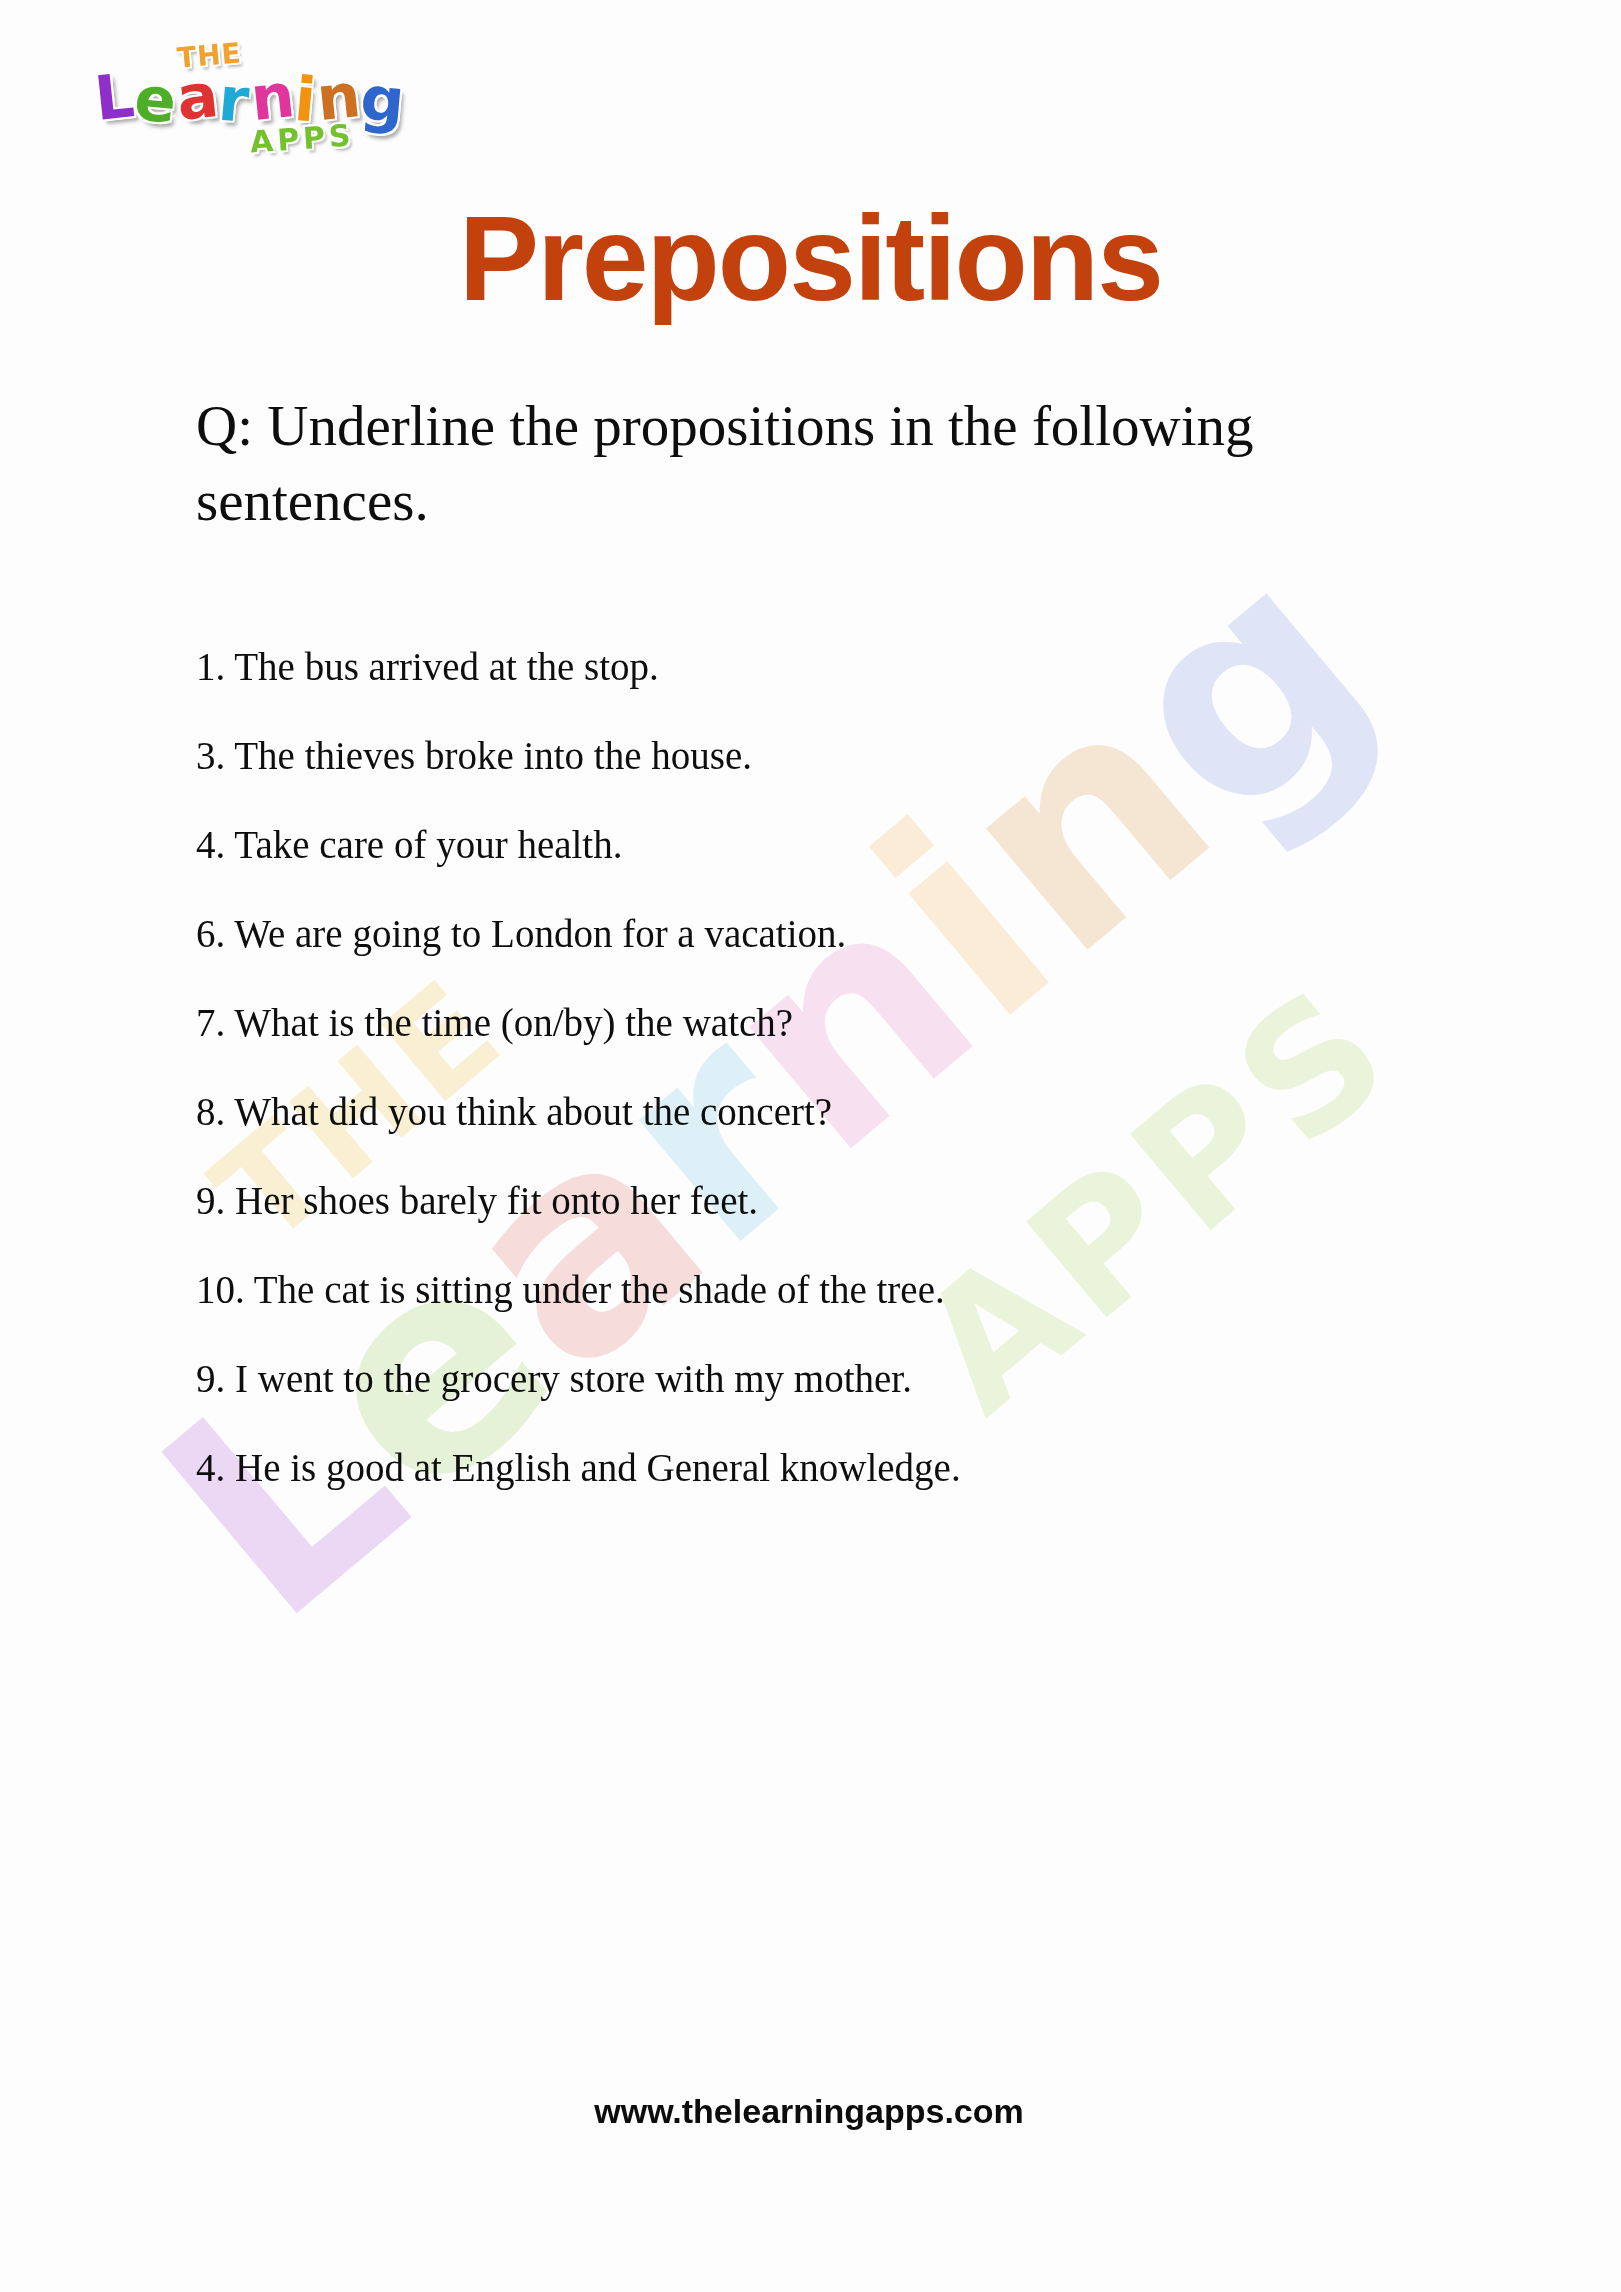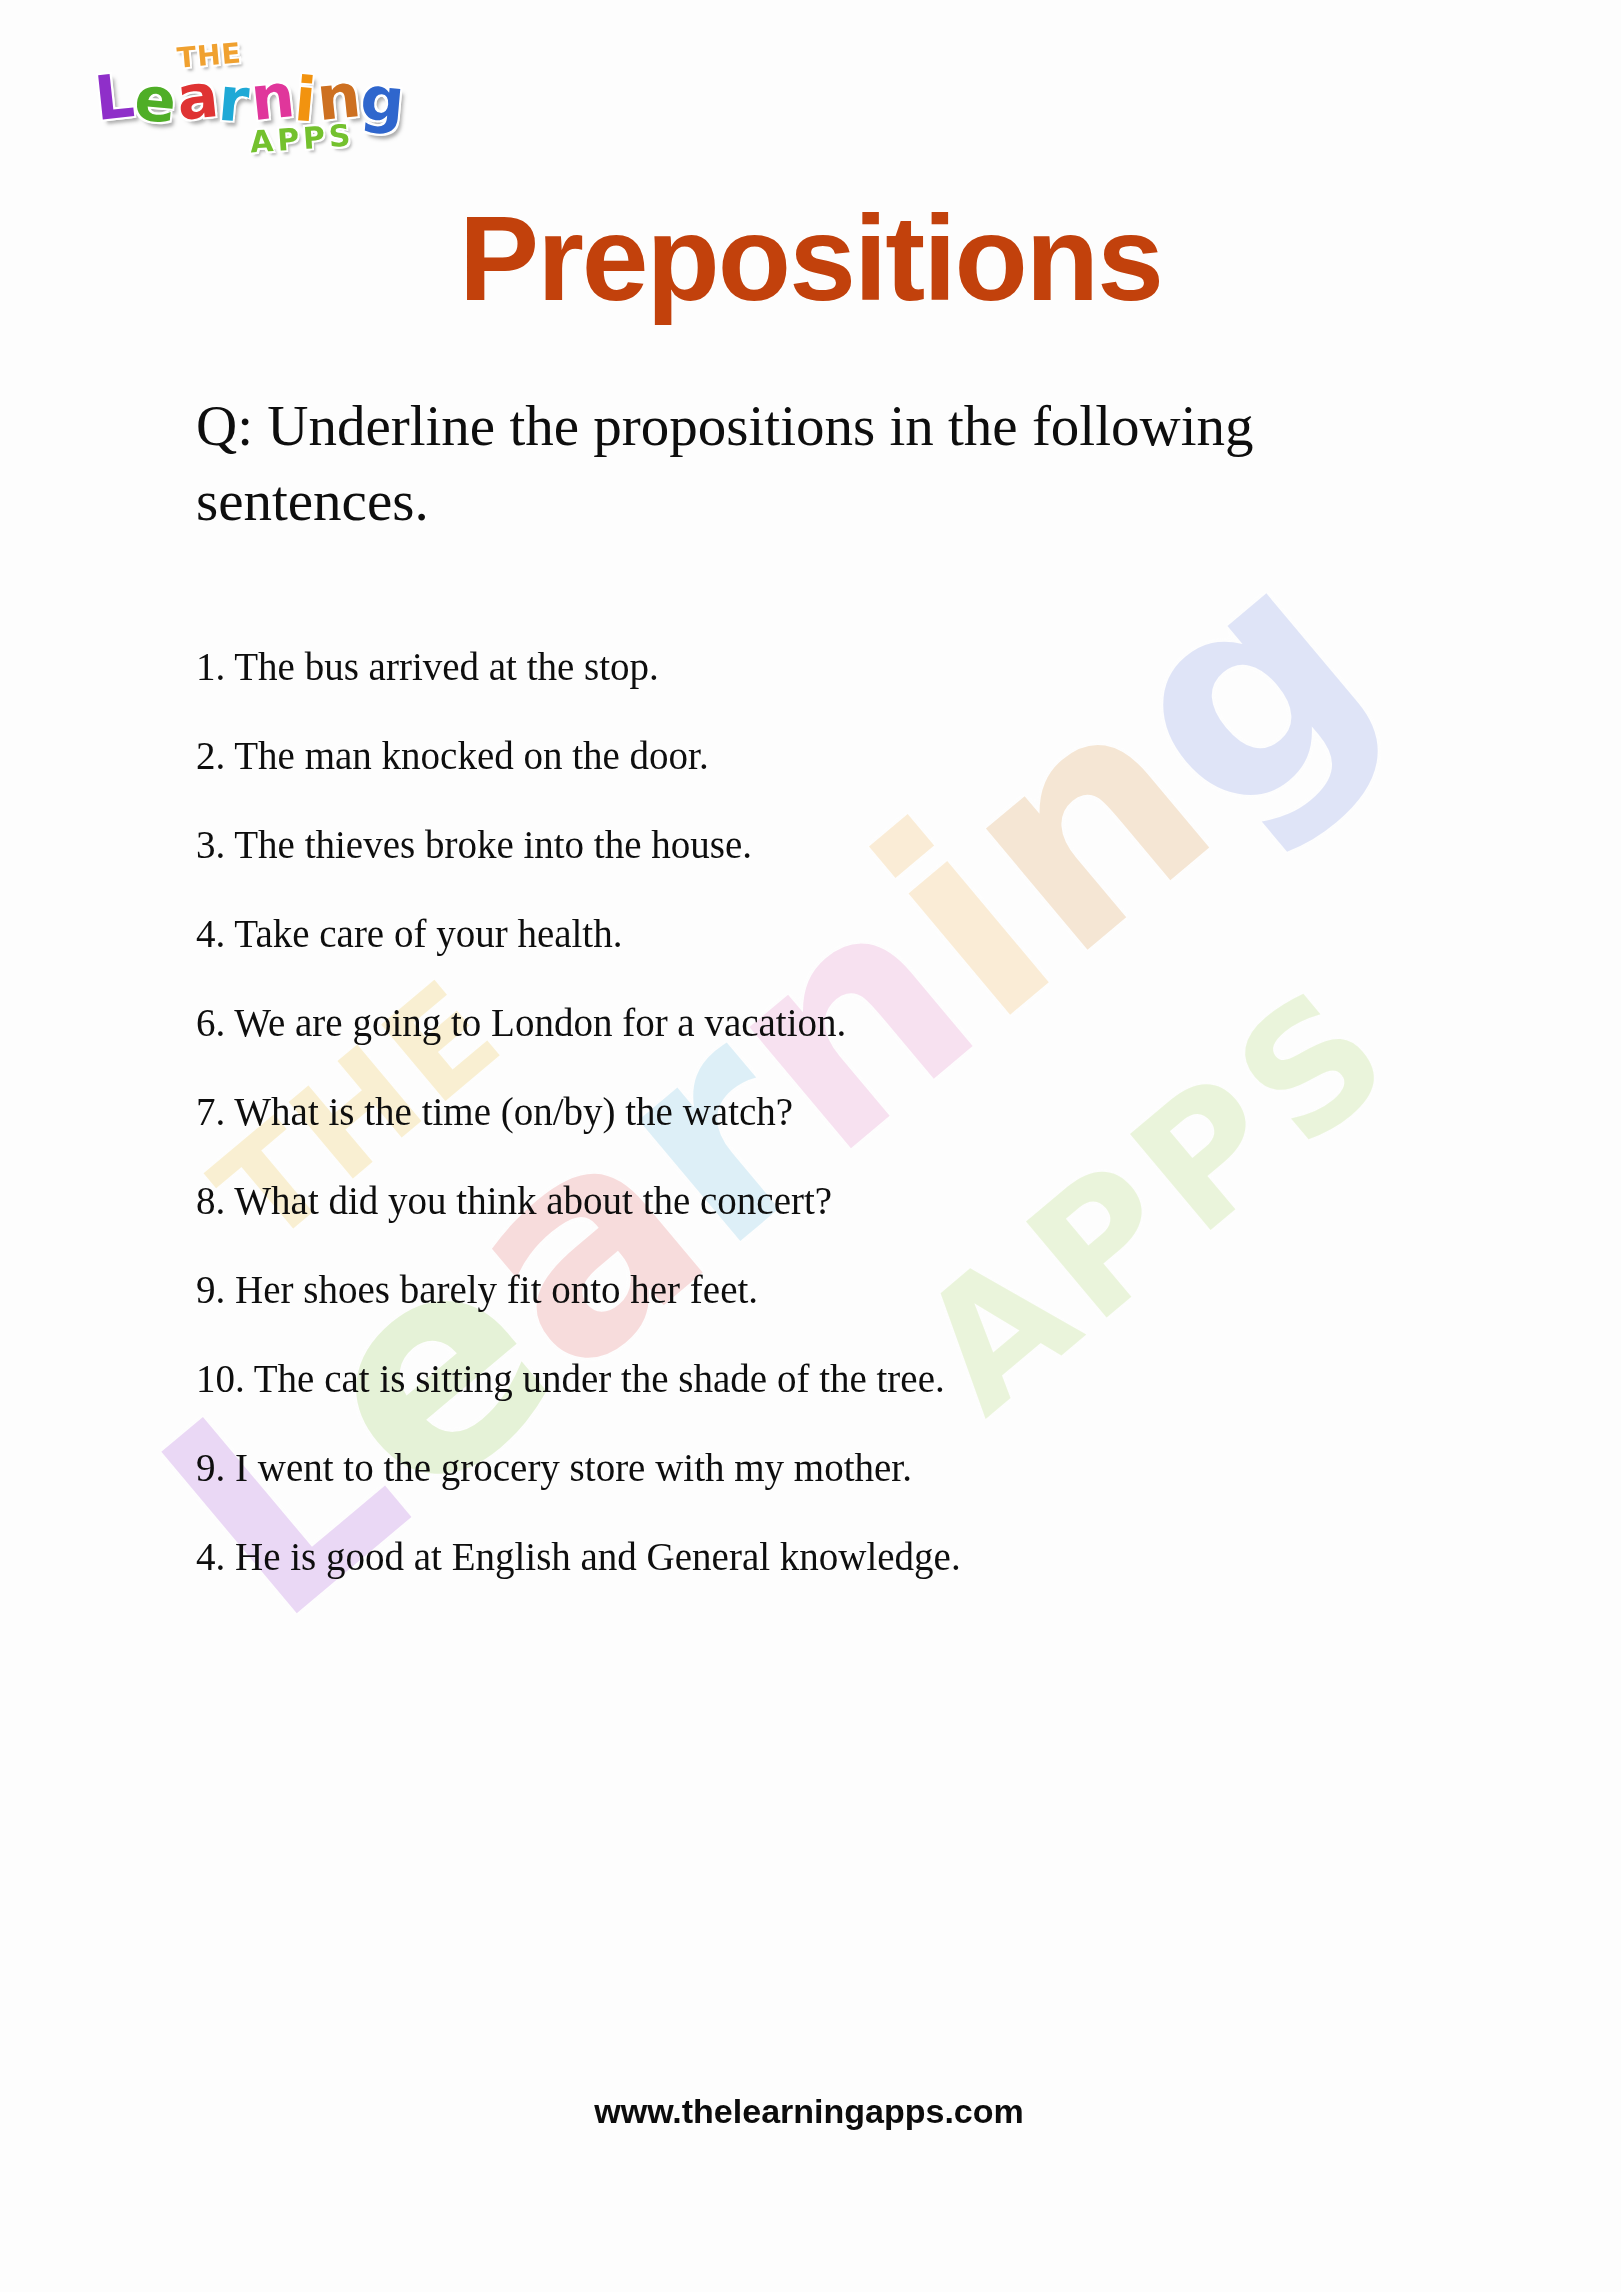--- a/index.html
+++ b/index.html
@@ -184,21 +184,20 @@
 
   <h1 class="title">Prepositions</h1>
 
   <div class="question">
     <div>Q: Underline the propositions in the following</div>
     <div>sentences.</div>
   </div>
 
   <ol class="sentences" id="sentence-list">
       <li>1. The bus arrived at the stop.</li>
-      <li>2. The man knocked on the door.</li>
       <li>3. The thieves broke into the house.</li>
       <li>4. Take care of your health.</li>
       <li>6. We are going to London for a vacation.</li>
       <li>7. What is the time (on/by) the watch?</li>
       <li>8. What did you think about the concert?</li>
       <li>9. Her shoes barely fit onto her feet.</li>
       <li>10. The cat is sitting under the shade of the tree.</li>
       <li>9. I went to the grocery store with my mother.</li>
       <li>4. He is good at English and General knowledge.</li>
     </ol>

